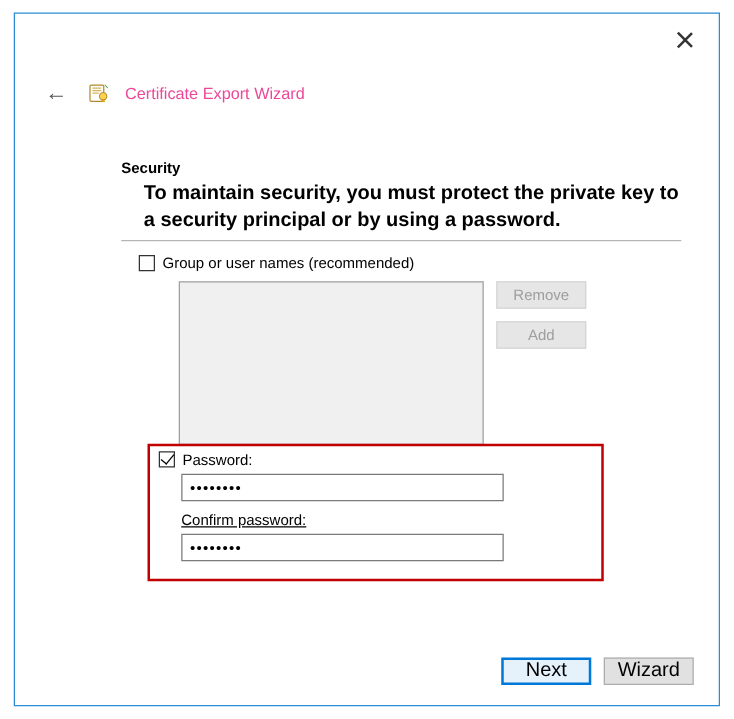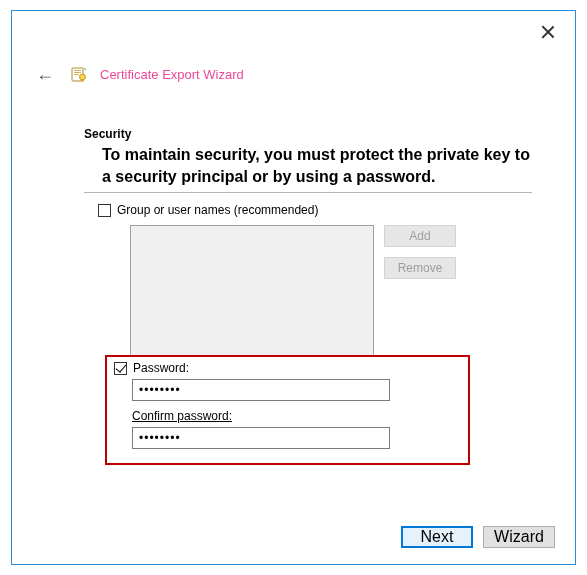--- a/index.html
+++ b/index.html
@@ -61,21 +61,21 @@
     width: 18px;
     height: 18px;
   }
   .wizard-title {
     font-size: 13px;
     color: #ec4899;
   }
 
   .content {
     position: absolute;
-    left: 72px;
+    left: 85px;
     top: 116px;
     width: 448px;
   }
   .section-heading {
     font-weight: bold;
     font-size: 12px;
     margin-bottom: 3px;
   }
   .section-desc {
     font-size: 16px;
@@ -152,21 +152,21 @@
   }
 
   .pw-block {
     position: absolute;
     left: 30px;
     top: 234px;
     width: 340px;
   }
   .pw-label-row {
     display: flex;
-    align-items: flex-end;
+    align-items: flex-start;
     gap: 6px;
     margin-bottom: 4px;
   }
   .chk.checked::after {
     content: "";
     width: 9px;
     height: 5px;
     border-left: 1.5px solid #000;
     border-bottom: 1.5px solid #000;
     transform: rotate(-50deg);
@@ -244,22 +244,22 @@
     <hr class="hr">
 
     <div class="checkbox-row">
       <span class="chk"></span>
       <span>Group or user names (recommended)</span>
     </div>
 
     <div class="listbox-row">
       <div class="listbox"></div>
       <div class="btn-col">
+        <button class="btn disabled" disabled="">Remove</button>
         <button class="btn disabled" disabled="">Add</button>
-        <button class="btn disabled" disabled="">Remove</button>
       </div>
     </div>
 
     <div class="highlight-box"></div>
 
     <div class="pw-block">
       <div class="pw-label-row">
         <span class="chk checked"></span>
         <span>Password:</span>
       </div>

